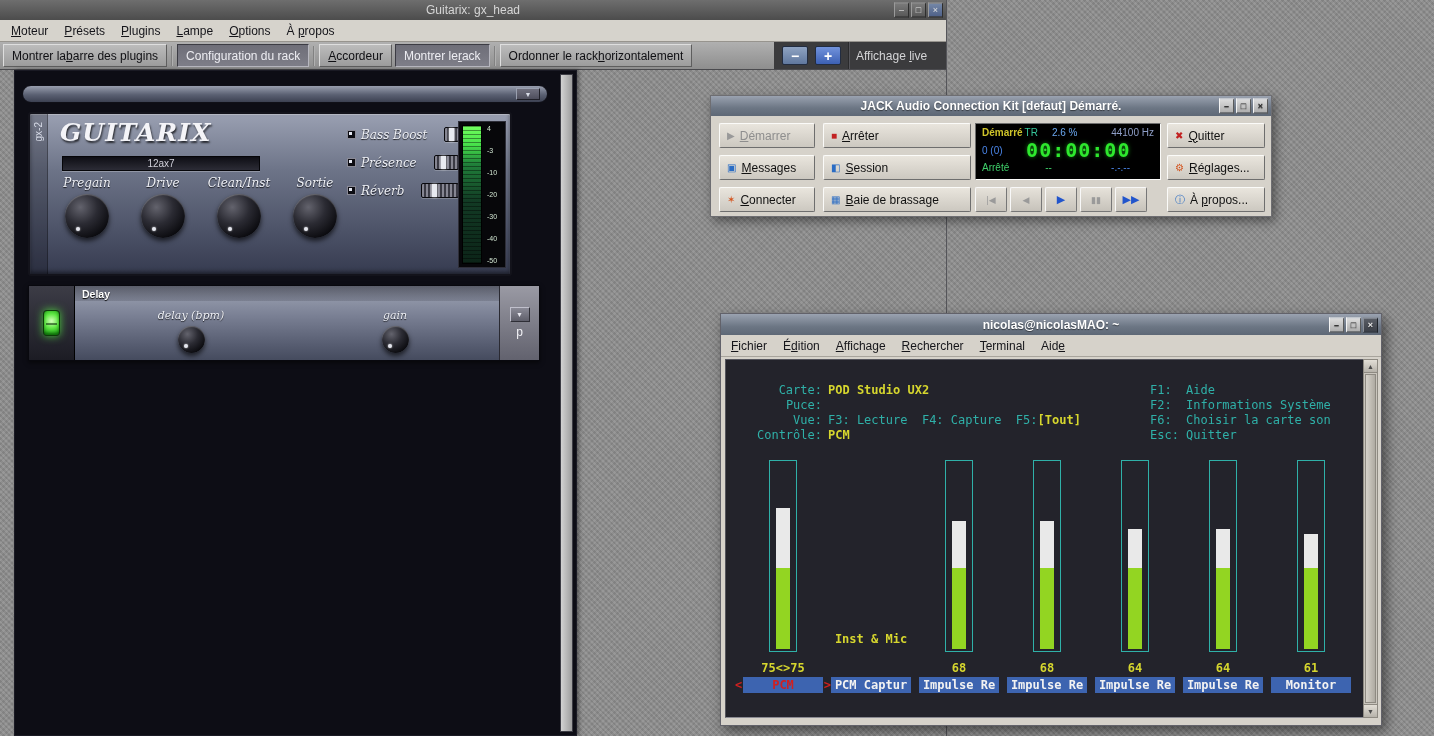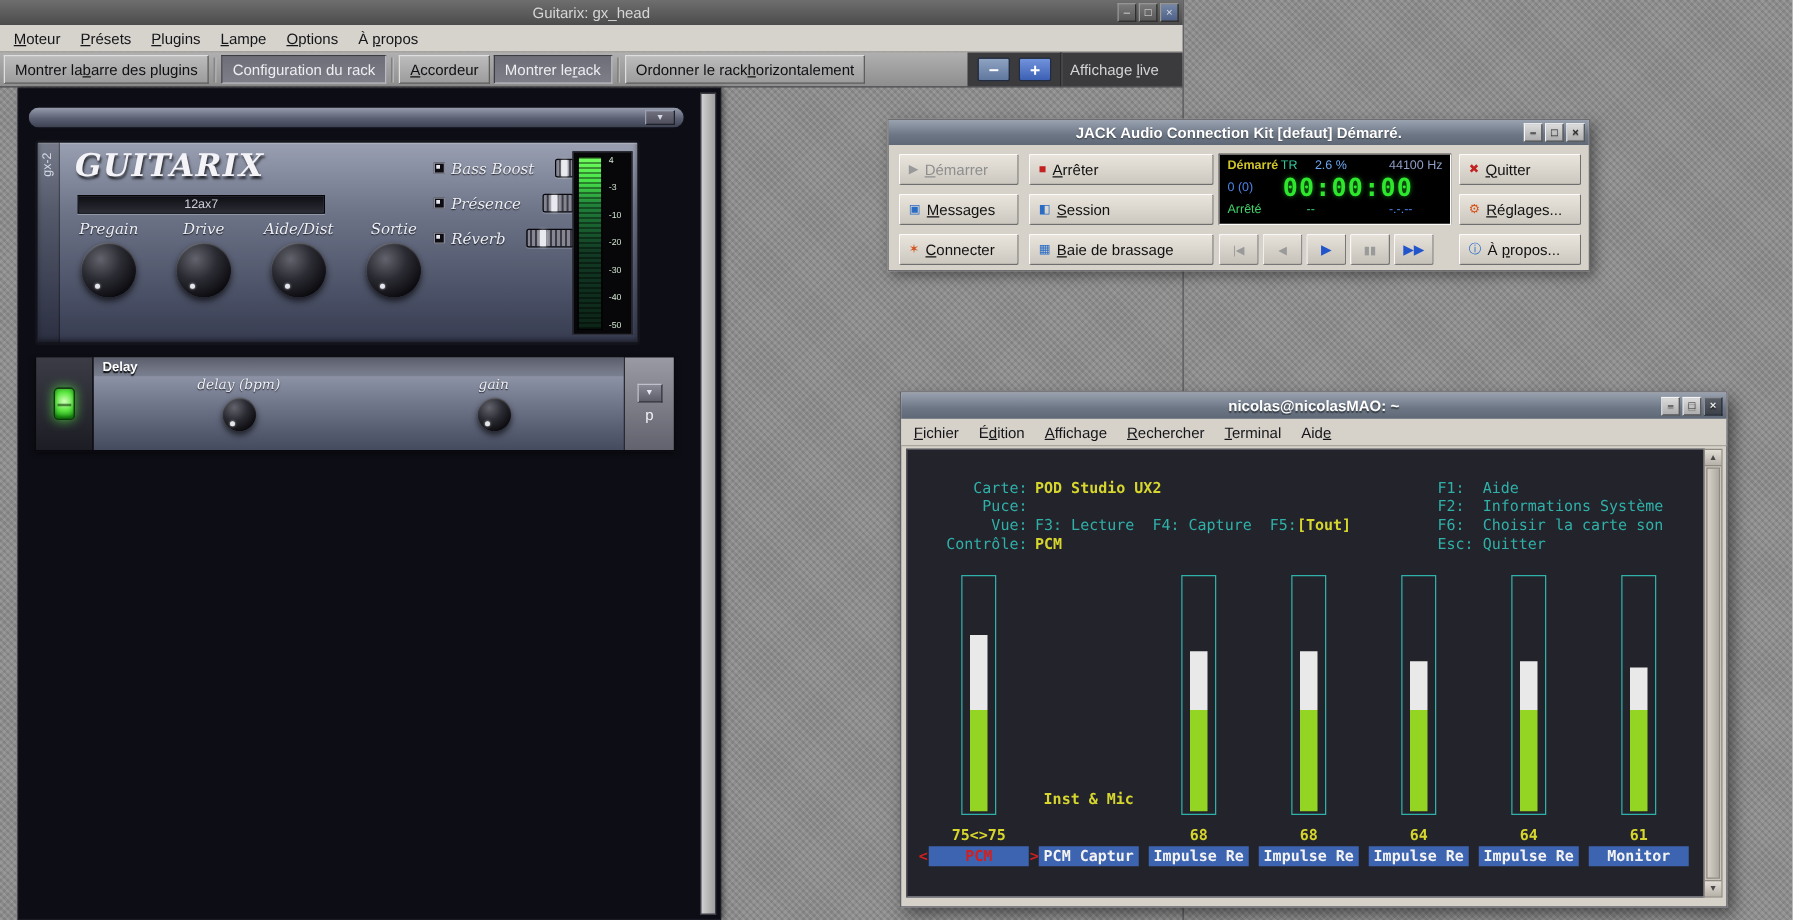--- a/index.html
+++ b/index.html
@@ -71,21 +71,21 @@
 .vu-scale{position:absolute;left:28px;top:3px;bottom:3px;right:1px;display:flex;flex-direction:column;justify-content:space-between;}
 .vu-tick{font-size:7px;line-height:1;color:#d2e6d2;}
 
 .delay{position:absolute;left:14px;top:215px;width:512px;height:76px;display:flex;border:1px solid #08080e;background:#20202a;box-shadow:0 2px 4px rgba(0,0,0,.5);}
 .delay-power{width:46px;background:linear-gradient(180deg,#3c3c46,#1c1c24);border-right:1px solid #000;display:flex;align-items:center;justify-content:center;}
 .led{width:17px;height:26px;border-radius:4px;background:radial-gradient(circle at 50% 42%,#d2ffb8 0%,#5fe844 45%,#1f9e16 85%);box-shadow:0 0 9px rgba(90,255,70,.75),inset 0 -2px 3px rgba(0,60,0,.5);border:1px solid #0c3c08;position:relative;}
 .led::after{content:"";position:absolute;left:2px;right:2px;top:50%;height:2px;background:rgba(10,40,8,.55);}
 .delay-body{position:relative;flex:1;background:linear-gradient(180deg,#a0a6b6 0%,#7a8094 40%,#565c70 80%,#454b5e 100%);padding-left:24px;}
 .delay-header{position:absolute;left:0;top:0;right:0;height:15px;background:linear-gradient(180deg,rgba(20,20,30,.5),rgba(20,20,30,.15));display:flex;align-items:center;padding-left:7px;}
 .delay-title{font-size:10.5px;font-weight:bold;color:#fff;text-shadow:0 1px 1px #000;}
-#delay-knobs{position:absolute;left:0;top:15px;right:0;bottom:0;display:flex;}
+#delay-knobs{position:absolute;left:0;top:15px;right:0;bottom:0;display:flex;align-items:center;}
 #delay-knobs .knob-col:nth-child(1){margin-left:76px;}
 #delay-knobs .knob-col:nth-child(2){margin-left:124px;}
 .delay-side{width:40px;background:linear-gradient(180deg,#9a9aa4,#62626e);border-left:1px solid #2a2a32;display:flex;flex-direction:column;align-items:center;justify-content:center;gap:3px;}
 .dside-btn{width:20px;height:15px;background:linear-gradient(#8a8a96,#5e5e6a);border:1px solid;border-color:#c0c0cc #2e2e36 #2e2e36 #c0c0cc;color:#e8e8f0;font-size:7px;display:flex;align-items:center;justify-content:center;}
 .dside-p{color:#f2f2f6;font-size:12px;}
 .rack-scroll{position:absolute;right:4px;top:4px;bottom:4px;width:13px;background:linear-gradient(90deg,#d2d2d2,#9e9e9e);border:1px solid #3c3c44;}
 
 
 .jack-win{left:710px;top:95px;width:562px;height:122px;background:#d6d2ca;border:1px solid #6e6e72;box-shadow:3px 4px 10px rgba(0,0,0,.45);z-index:2;}
 .metal-titlebar{height:20px;background:linear-gradient(180deg,#9aa2b0,#6c7684 60%,#5e6876);color:#fff;font-size:12px;font-weight:bold;text-shadow:0 1px 1px rgba(0,0,0,.5);}
@@ -201,21 +201,21 @@
           <div id="amp-knobs">
               <div class="knob-col">
                 <div class="knob-label">Pregain</div>
                 <div class="knob big"></div>
               </div>
               <div class="knob-col">
                 <div class="knob-label">Drive</div>
                 <div class="knob big"></div>
               </div>
               <div class="knob-col">
-                <div class="knob-label">Aide/Dist</div>
+                <div class="knob-label">Clean/Inst</div>
                 <div class="knob big"></div>
               </div>
               <div class="knob-col">
                 <div class="knob-label">Sortie</div>
                 <div class="knob big"></div>
               </div>
             </div>
           <div id="amp-switches">
               <div class="sw-row">
                 <div class="sw-top">

